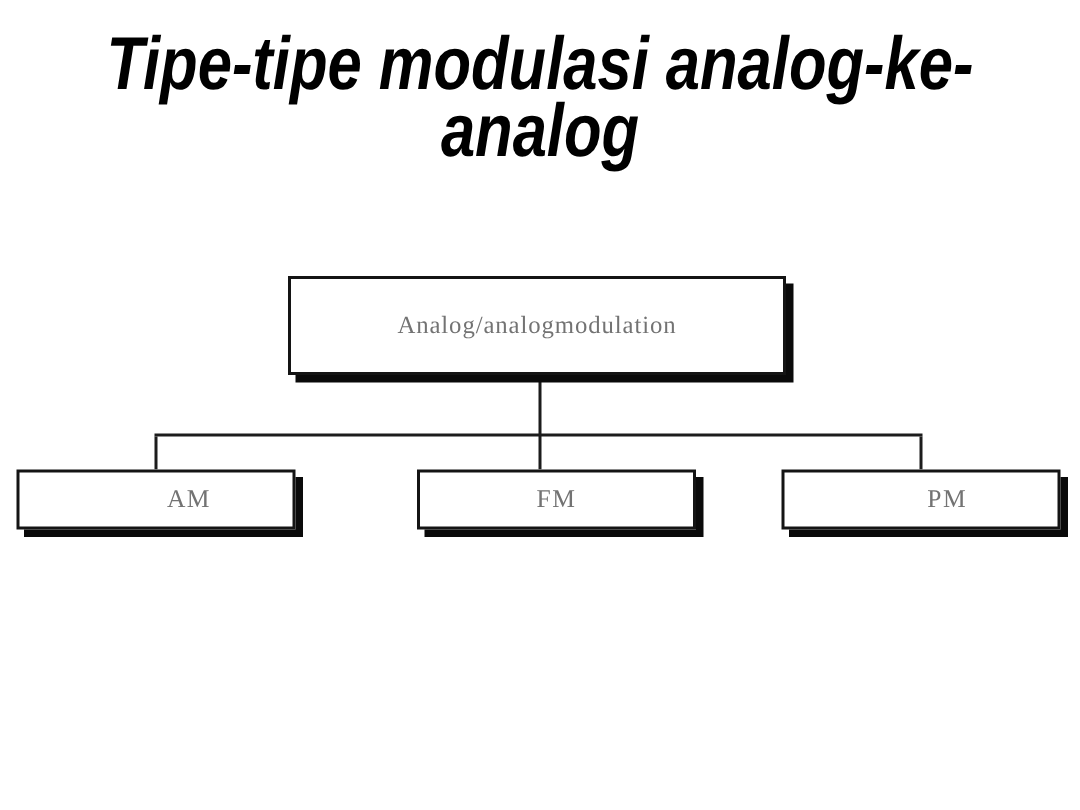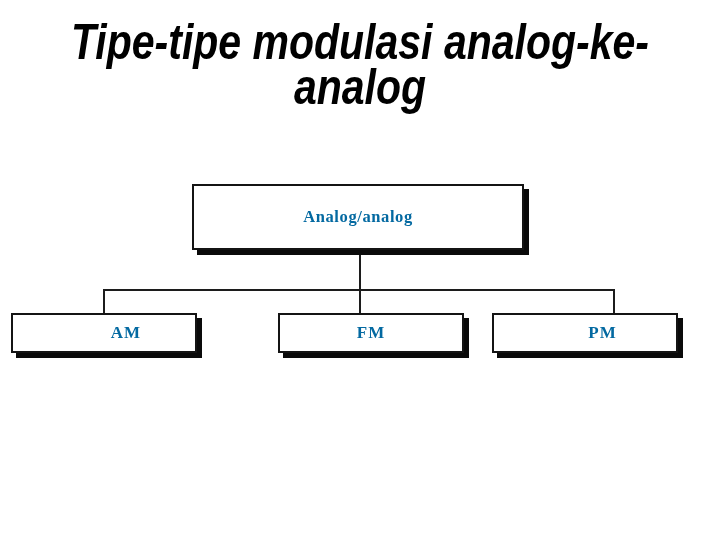--- a/index.html
+++ b/index.html
@@ -35,41 +35,40 @@
   
   .dbox {
     position: absolute;
     background: #ffffff;
     border: 2px solid #141414;
     box-shadow: 5px 5px 0 0 #0a0a0a;
     display: flex;
     flex-direction: row;
     align-items: center;
     justify-content: center;
-    color: #0369a1;
+    color: #737373;
     font-family: "Liberation Serif", serif;
     text-align: center;
-    font-weight: bold;
   }
   .dbox.root {
     left: 192px; top: 184px;
     width: 332px; height: 66px;
     font-size: 16.5px;
     line-height: 22px;
     letter-spacing: 0.6px;
   }
   .dbox.child {
     top: 313px;
     width: 186px; height: 40px;
     font-size: 17px;
     letter-spacing: 1px;
   }
   .dbox.am { left: 11px; padding-left: 44px; }
   .dbox.fm { left: 278px; }
-  .dbox.pm { left: 492px; padding-left: 35px; }
+  .dbox.pm { left: 521px; padding-left: 35px; }
 
   
   .conn {
     position: absolute;
     background: #1c1c1c;
   }
   .conn.v-root { left: 359px; top: 250px; width: 2px; height: 63px; }
   .conn.h-main { left: 103px; top: 289px; width: 512px; height: 2px; }
   .conn.v-am   { left: 103px; top: 291px; width: 2px; height: 22px; }
   .conn.v-pm   { left: 613px; top: 291px; width: 2px; height: 22px; }
@@ -86,20 +85,21 @@
 
   <div>
 
     <div class="conn v-root"></div>
     <div class="conn h-main"></div>
     <div class="conn v-am"></div>
     <div class="conn v-pm"></div>
 
     <div class="dbox root">
       <span>Analog/analog</span>
+      <span>modulation</span>
     </div>
 
     <div class="dbox child am">
       <span>AM</span>
     </div>
 
     <div class="dbox child fm">
       <span>FM</span>
     </div>
 

